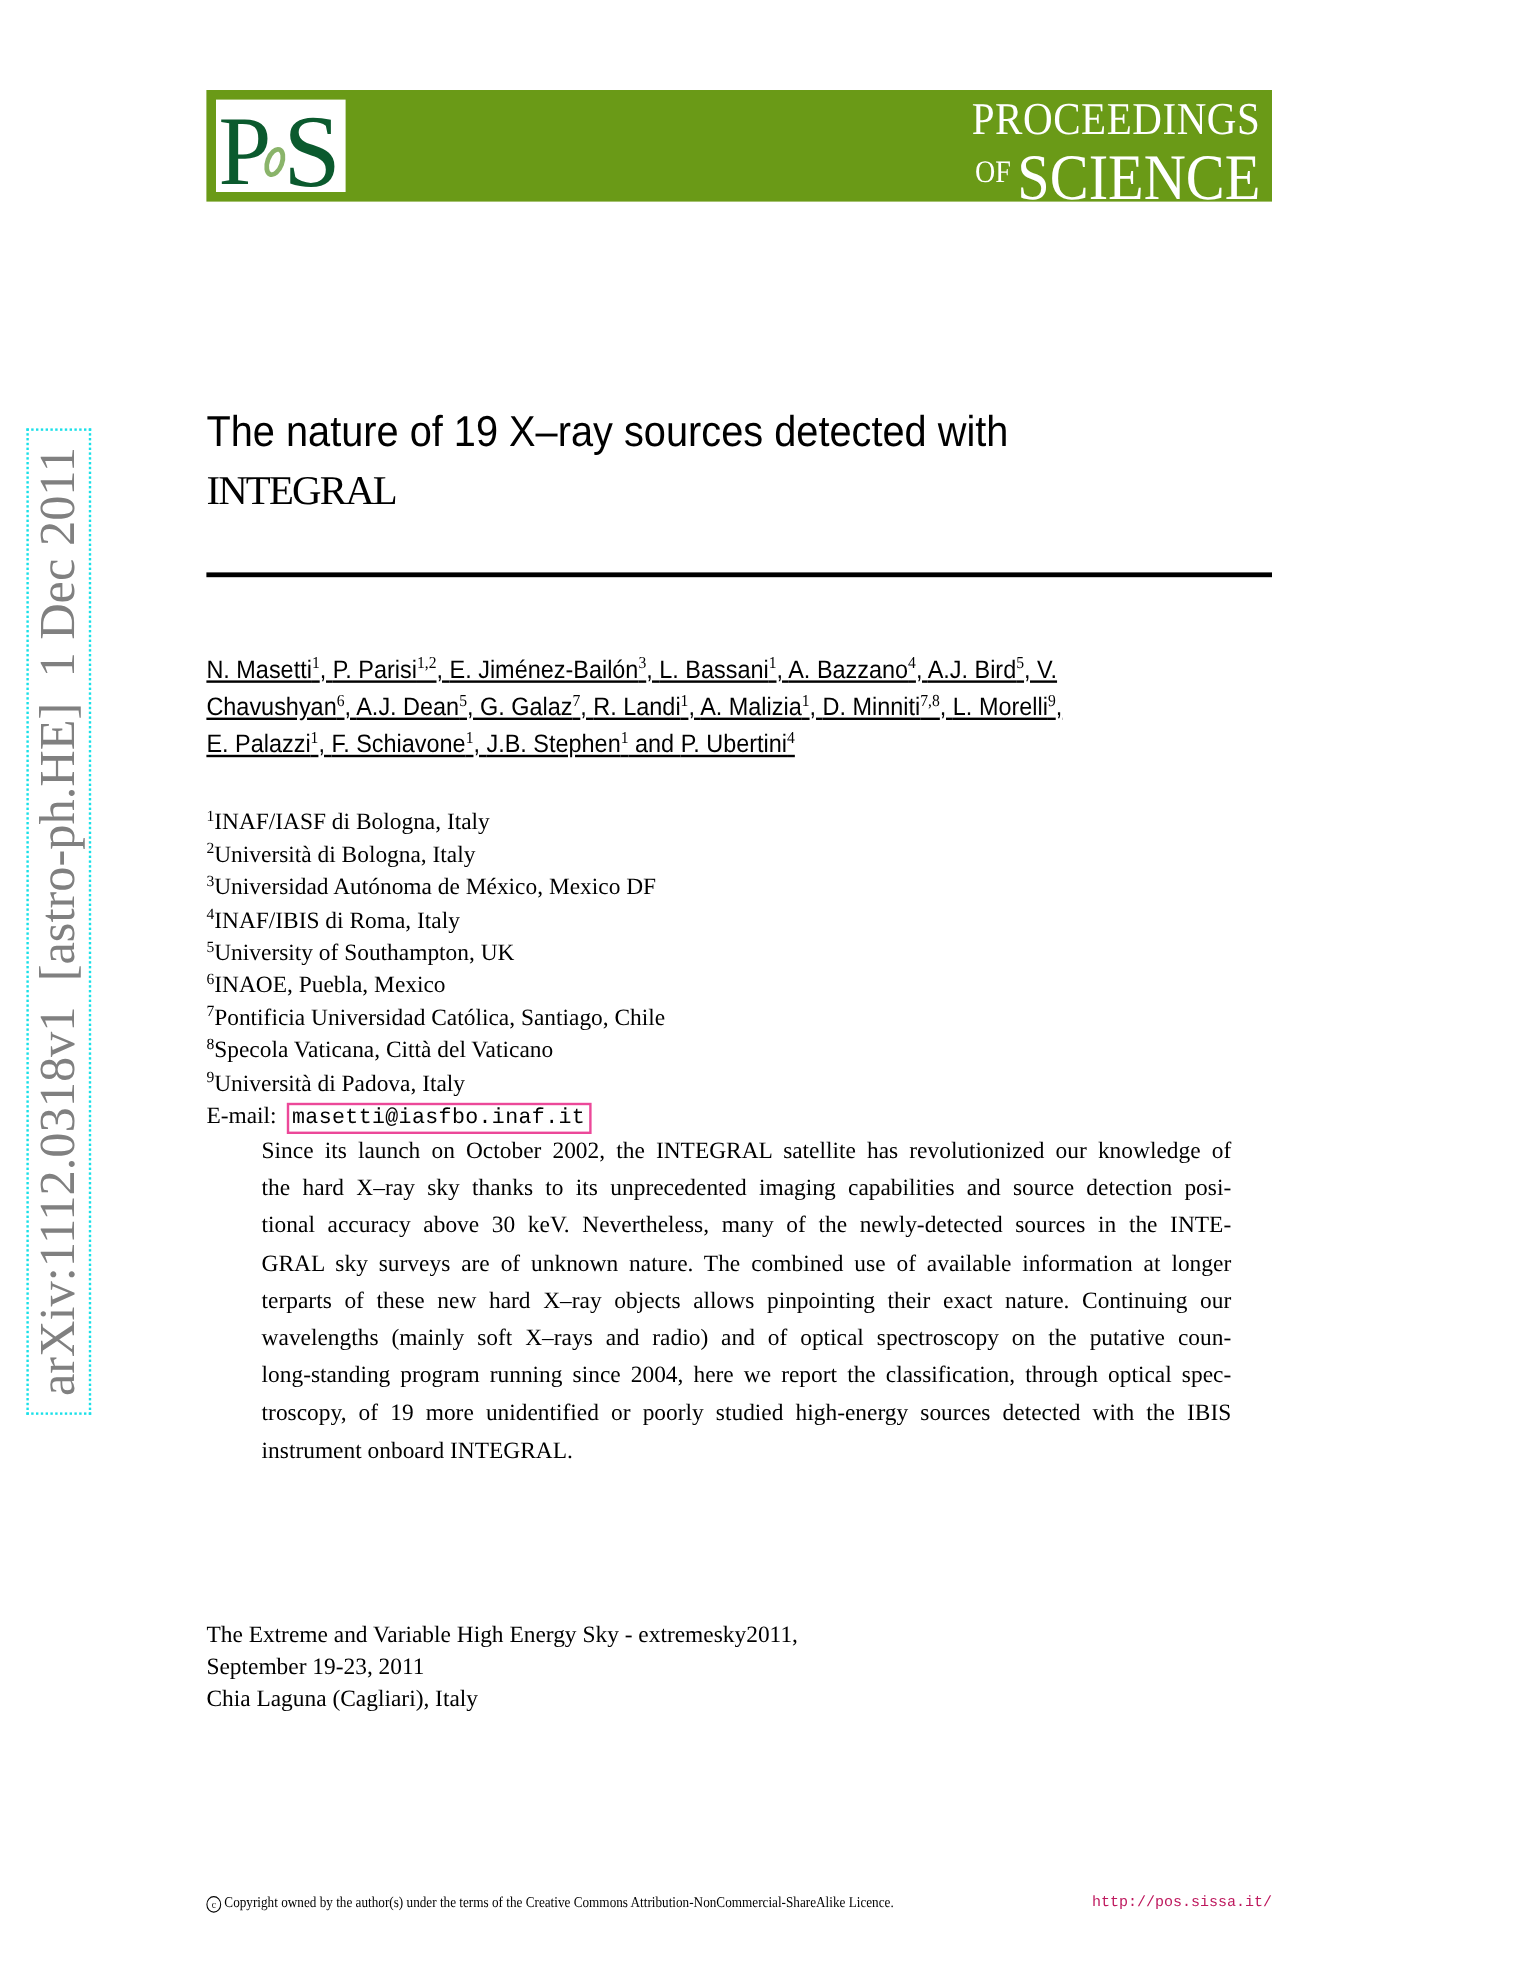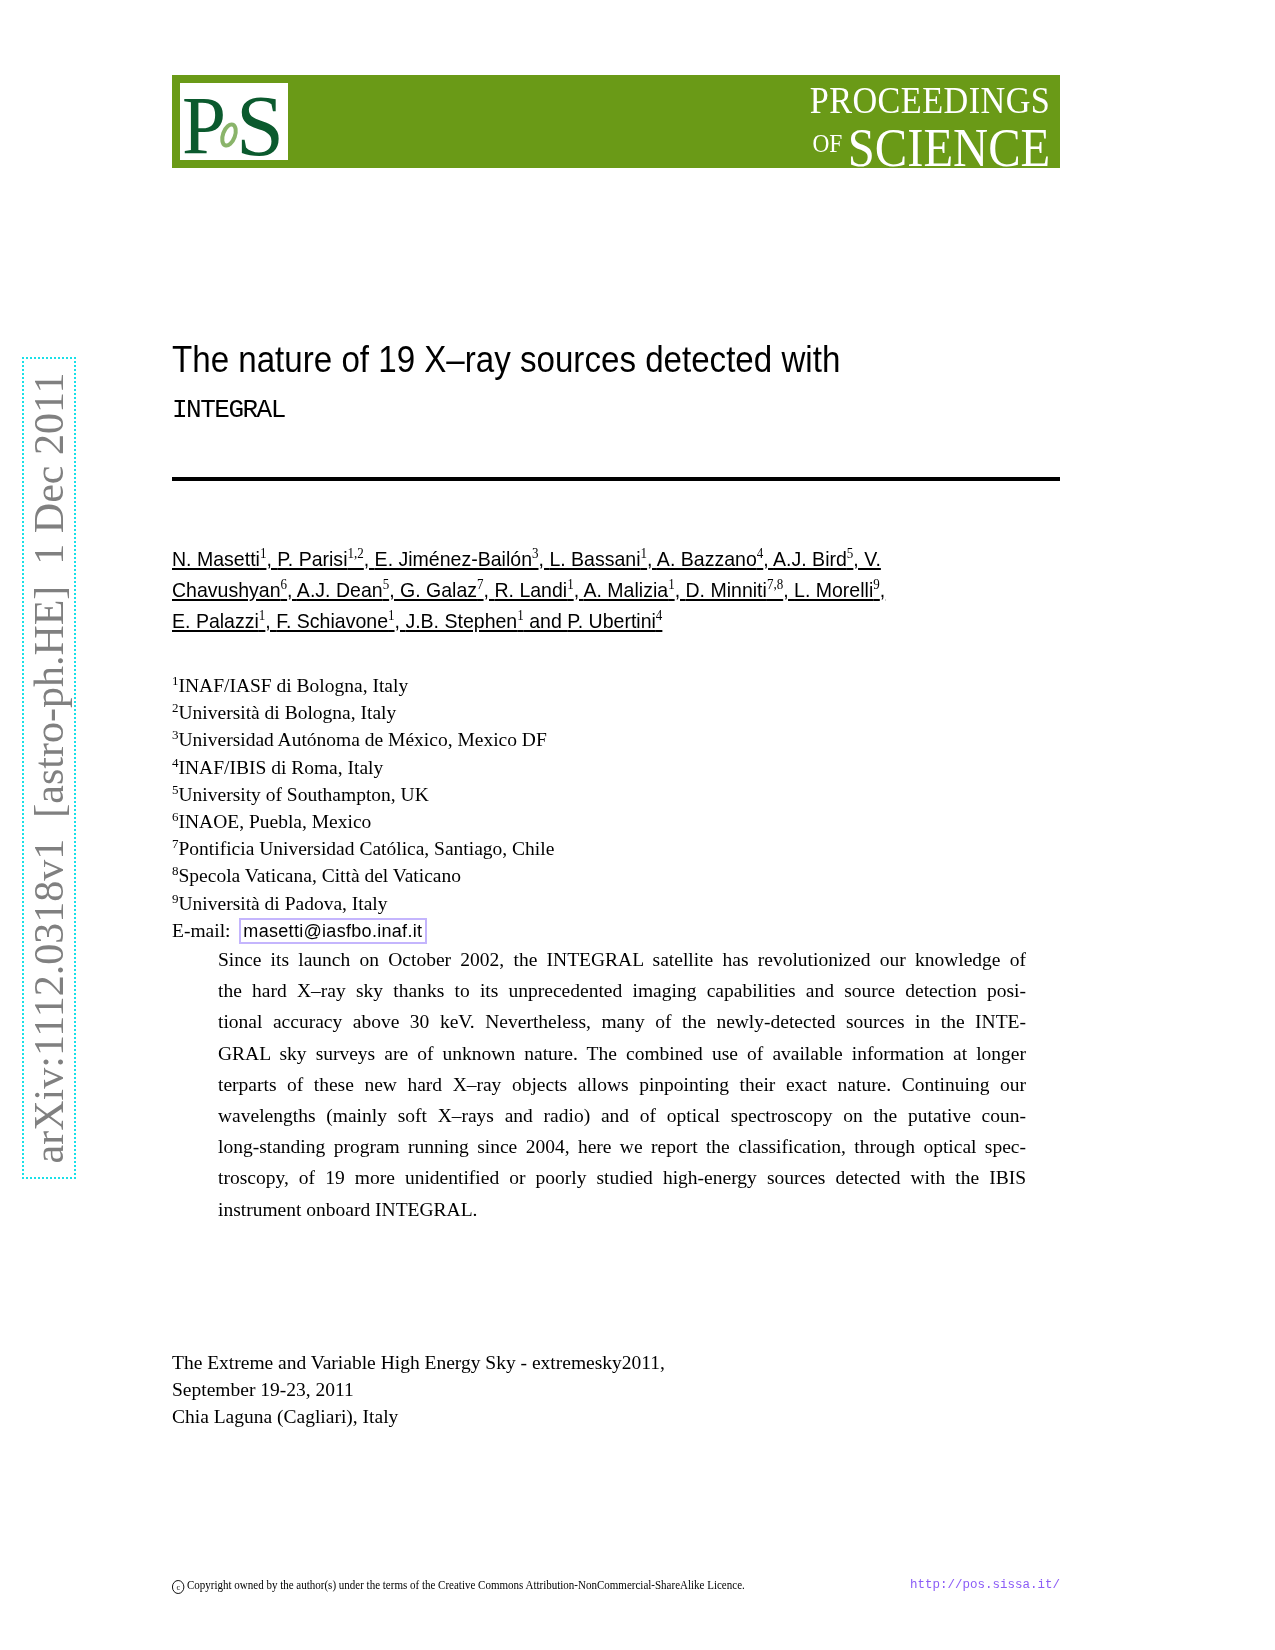--- a/index.html
+++ b/index.html
@@ -41,22 +41,22 @@
     .title {
       position: absolute; left: 172px; top: 335px; width: 900px;
     }
     .title-line1 {
       font-family: "Liberation Sans", "DejaVu Sans", sans-serif;
       font-size: 36px; display: block; height: 50px; line-height: 50px;
       transform: scaleX(0.92); transform-origin: left;
       white-space: nowrap;
     }
     .title-line2 {
-      font-family: Liberation Mono, monospace;
-      font-size: 26px; display: block; height: 50px; line-height: 50px;
+      font-family: Liberation Serif, serif;
+      font-size: 34px; display: block; height: 50px; line-height: 50px;
       letter-spacing: -1.5px;
     }
     .title-rule {
       position: absolute; left: 172px; top: 477px; width: 888px; height: 4px; background: #000;
     }
 
     
     .authors {
       position: absolute; left: 172px; top: 543px; width: 900px;
       font-family: "Liberation Sans", "DejaVu Sans", sans-serif;
@@ -68,22 +68,22 @@
     .affiliations {
       position: absolute; left: 172px; top: 642px;
       font-family: "Liberation Serif", "DejaVu Serif", serif;
       font-size: 19.5px; line-height: 27.2px; margin-top: 30px;
     }
     .affiliations .aff-row { display: block; white-space: nowrap; }
     .affiliations sup { font-size: 13px; vertical-align: 7px; line-height: 0; }
 
     .email-row { display: block; white-space: nowrap; }
     .email-link {
-      display: inline-block; border: 2px solid #c4b5fd; padding: 0 3px 0 2px;
-      font-family: Liberation Sans, sans-serif;
+      display: inline-block; border: 2px solid #ec4899; padding: 0 3px 0 2px;
+      font-family: Liberation Mono, monospace;
       font-size: 18px; line-height: 22px; color: #000; text-decoration: none;
       margin-left: 4px; letter-spacing: 0.3px;
     }
 
     
     .abstract {
       position: absolute; left: 218px; top: 944px; width: 808px;
       font-family: "Liberation Serif", "DejaVu Serif", serif;
       font-size: 19.5px; line-height: 31.2px;
       text-align: justify;
@@ -108,21 +108,21 @@
       position: absolute; left: 0; top: 0;
       font-family: "Liberation Serif", "DejaVu Serif", serif; font-size: 12.5px;
       white-space: nowrap; transform: scaleX(0.88); transform-origin: left;
     }
     .copyright-icon {
       display: inline-block; width: 12px; height: 12px; border: 1px solid #000; border-radius: 50%;
       font-size: 9px; line-height: 12px; text-align: center; margin-right: 3px; vertical-align: -1px;
     }
     .footer-url {
       position: absolute; right: 0; top: 0;
-      font-family: "Liberation Mono", "DejaVu Sans Mono", monospace; font-size: 12.5px; color: #8b5cf6;
+      font-family: "Liberation Mono", "DejaVu Sans Mono", monospace; font-size: 12.5px; color: #be185d;
       text-decoration: none; white-space: nowrap;
     }
   </style>
 </head>
 <body>
 
 <div class="banner">
   <div class="pos-logo">
     <svg width="108" height="77" viewBox="0 0 108 77">
       <text x="2" y="70" font-family="Liberation Serif, DejaVu Serif, serif" font-size="82" fill="#0b5a2e" textLength="44" lengthAdjust="spacingAndGlyphs">P</text>

